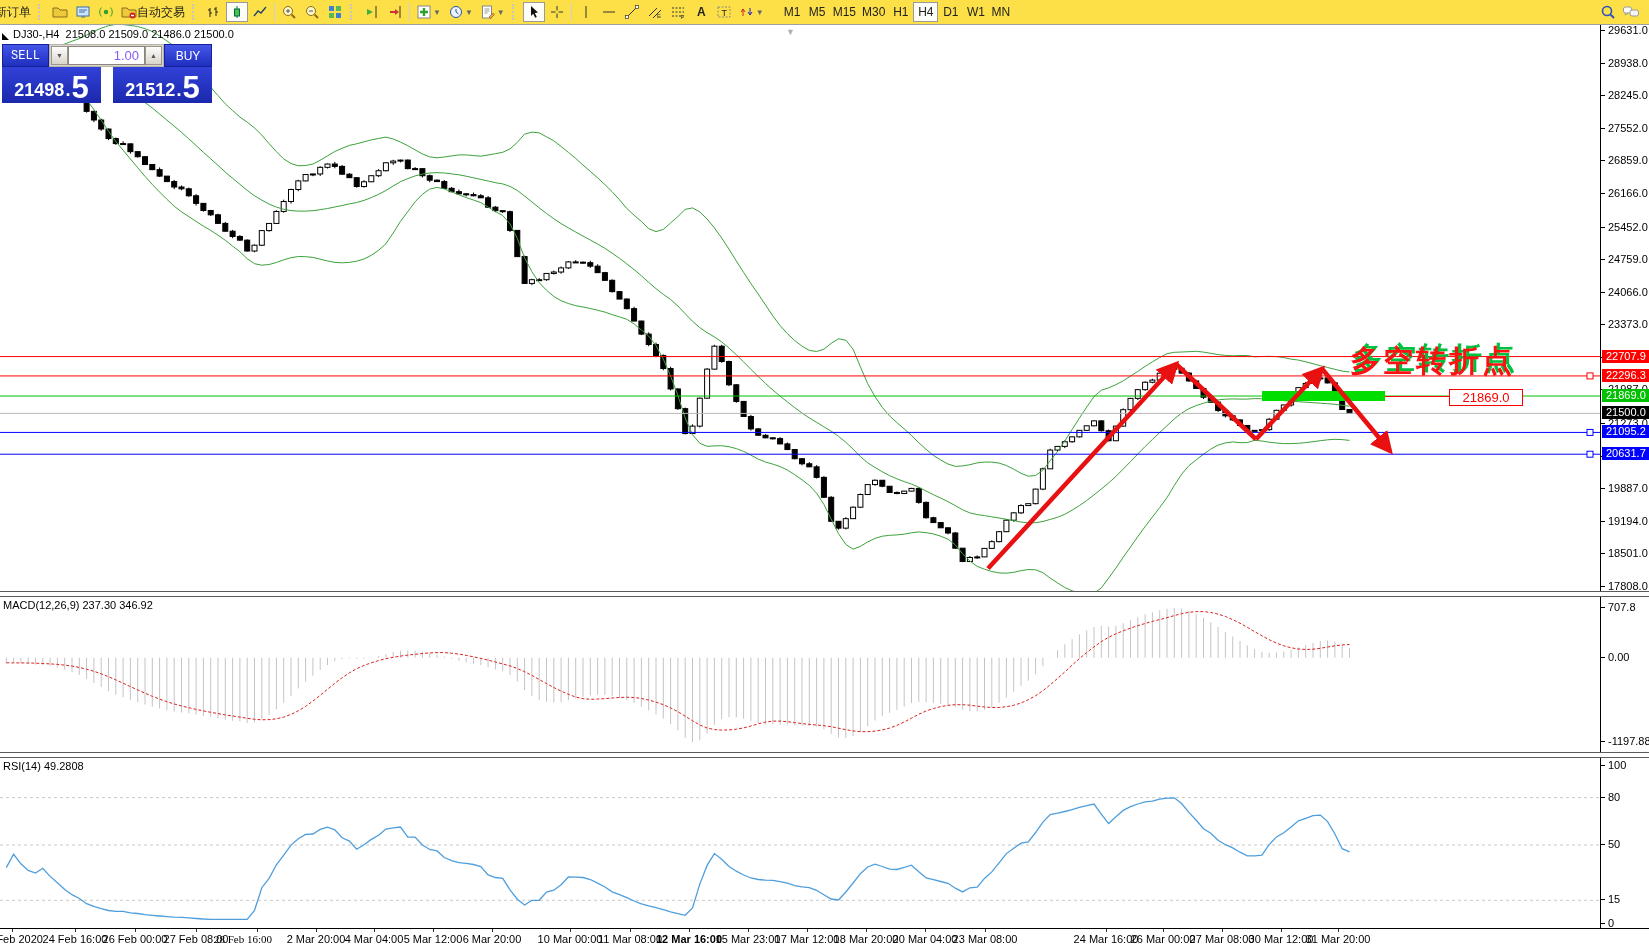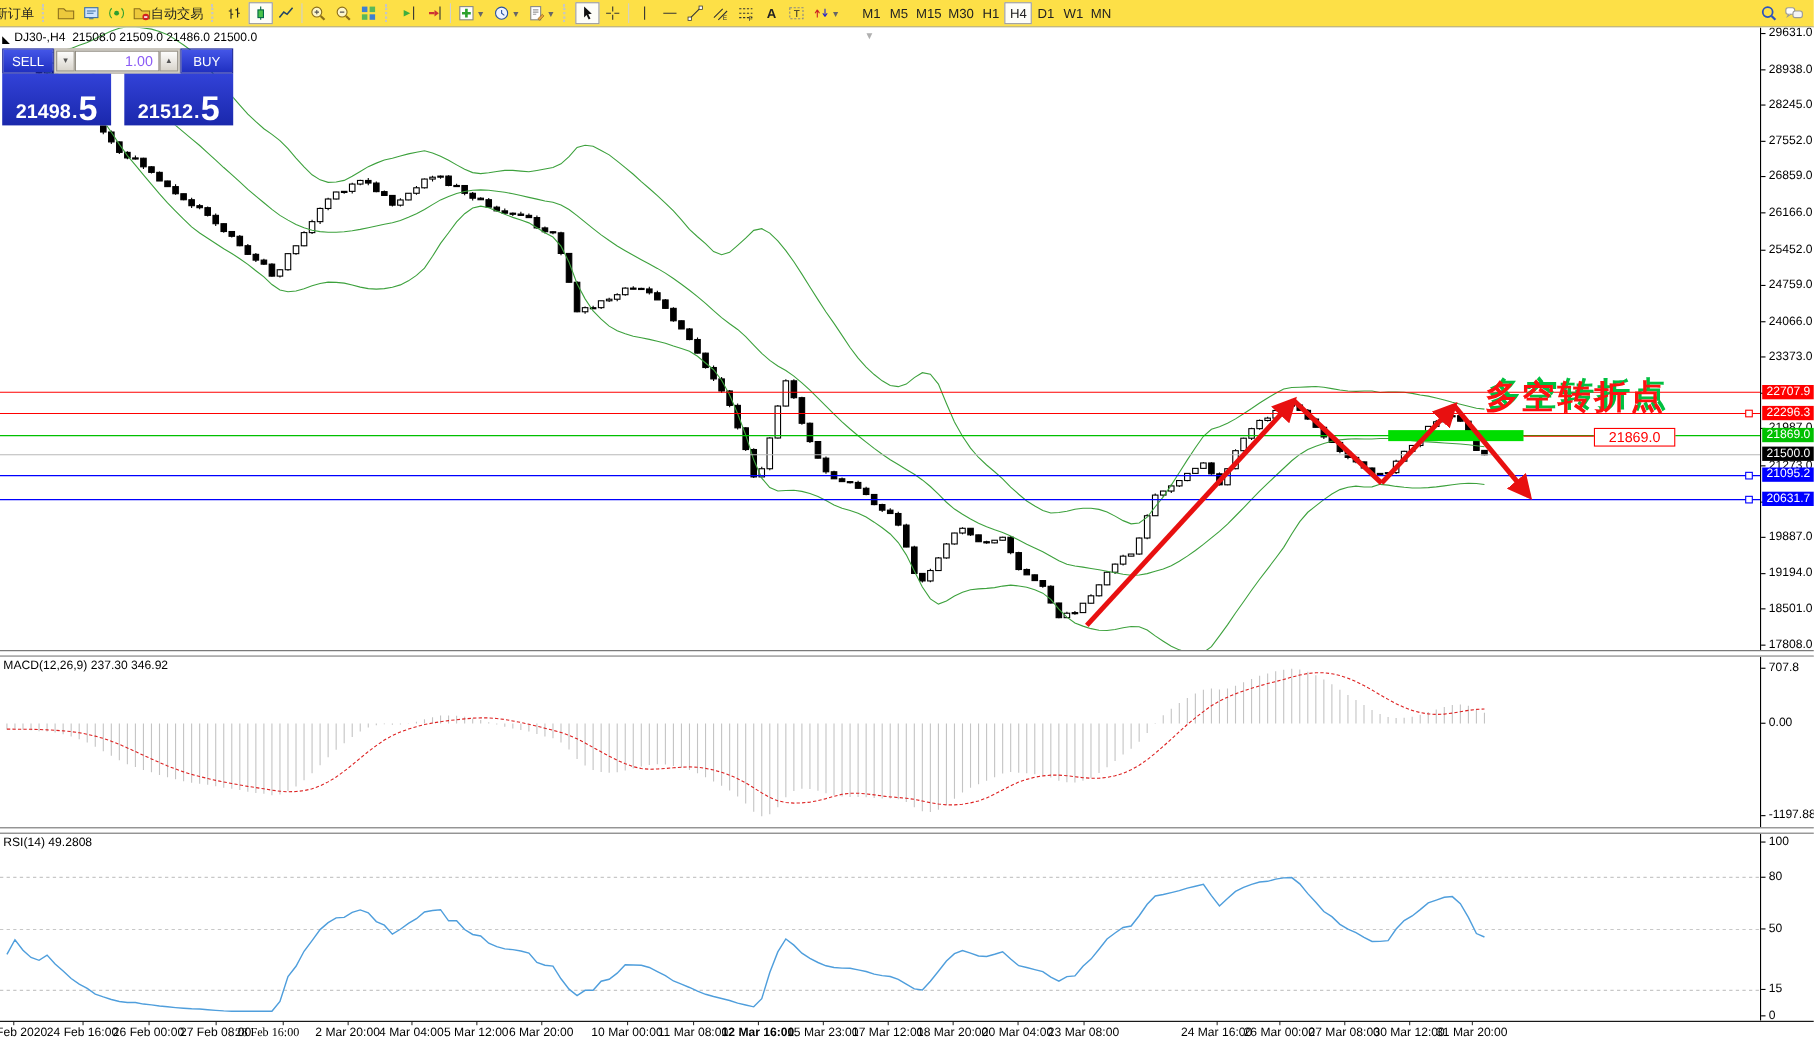--- a/index.html
+++ b/index.html
@@ -39,28 +39,28 @@
   #cn-annot{position:absolute;left:1350px;top:316px;font-size:30px;font-weight:bold;color:#ff1010;
             letter-spacing:3px;text-shadow:3px -3px 0 #00c040;z-index:5;white-space:nowrap;}
   #price-flag{position:absolute;left:1449px;top:364px;width:72px;height:15px;line-height:15px;
               background:#fff;border:1px solid #f00;color:#f00;font-size:13px;text-align:center;z-index:5;}
   #flag-line{position:absolute;left:1385px;top:371px;width:64px;height:0;border-top:1px solid #f00;z-index:5;}
   
   #trade-panel{position:absolute;left:2px;top:19px;width:210px;z-index:6;font-family:"Liberation Sans",sans-serif;}
   #tp-row1{display:flex;height:23px;}
   .tp-tab{color:#fff;font-size:12px;display:flex;align-items:center;justify-content:center;
           background:linear-gradient(#4456e8,#1f2fc0);border:1px solid #15209a;}
-  #sell-tab{width:45px;}
+  #sell-tab{width:45px;font-family:Liberation Mono, monospace;}
   #buy-tab{width:46px;}
   #vol-box{flex:1;display:flex;background:#d9d5cc;padding:1px;border:1px solid #b8b4aa;}
   .spin{width:15px;font-size:7px;color:#555;background:linear-gradient(#fdfdfd,#d9d5cc);
         border:1px solid #9a968c;display:flex;align-items:center;justify-content:center;}
   #vol-value{flex:1;background:#fff;border:1px solid #8a867c;font-size:13px;color:#8b5cf6;
              text-align:right;padding-right:5px;line-height:17px;}
-  #tp-row2{display:flex;height:47px;gap:12px;background:#fff;margin-top:0;}
+  #tp-row2{display:flex;height:36px;gap:12px;background:#fff;margin-top:0;}
   .price-cell{flex:1;background:linear-gradient(#3242d8,#1a28ac);color:#fff;display:flex;
               align-items:flex-end;justify-content:center;padding-bottom:3px;}
   .p-small{font-size:18px;font-weight:bold;line-height:20px;}
   .p-dot{font-size:18px;font-weight:bold;line-height:20px;margin:0 1px;}
   .p-big{font-size:31px;font-weight:bold;line-height:24px;}
   
   #time-axis{position:relative;height:20px;background:#fff;border-top:1px solid #000;overflow:hidden;}
   .tlabel{position:absolute;top:4px;font-size:11px;color:#000;transform:translateX(-50%);white-space:nowrap;}
   .ttick{position:absolute;top:0;height:3px;border-left:1px solid #333;}
 </style>

